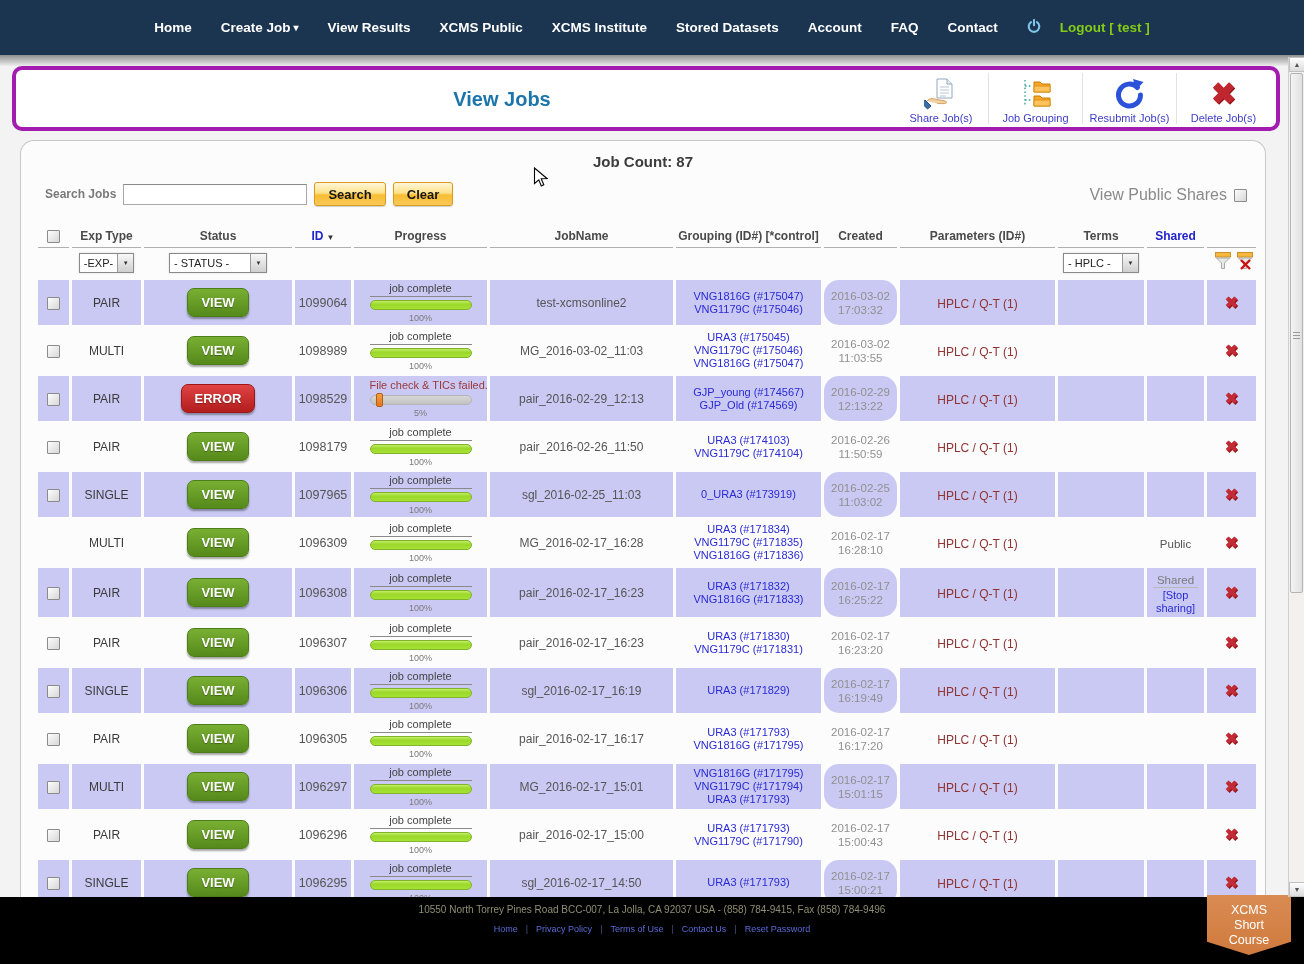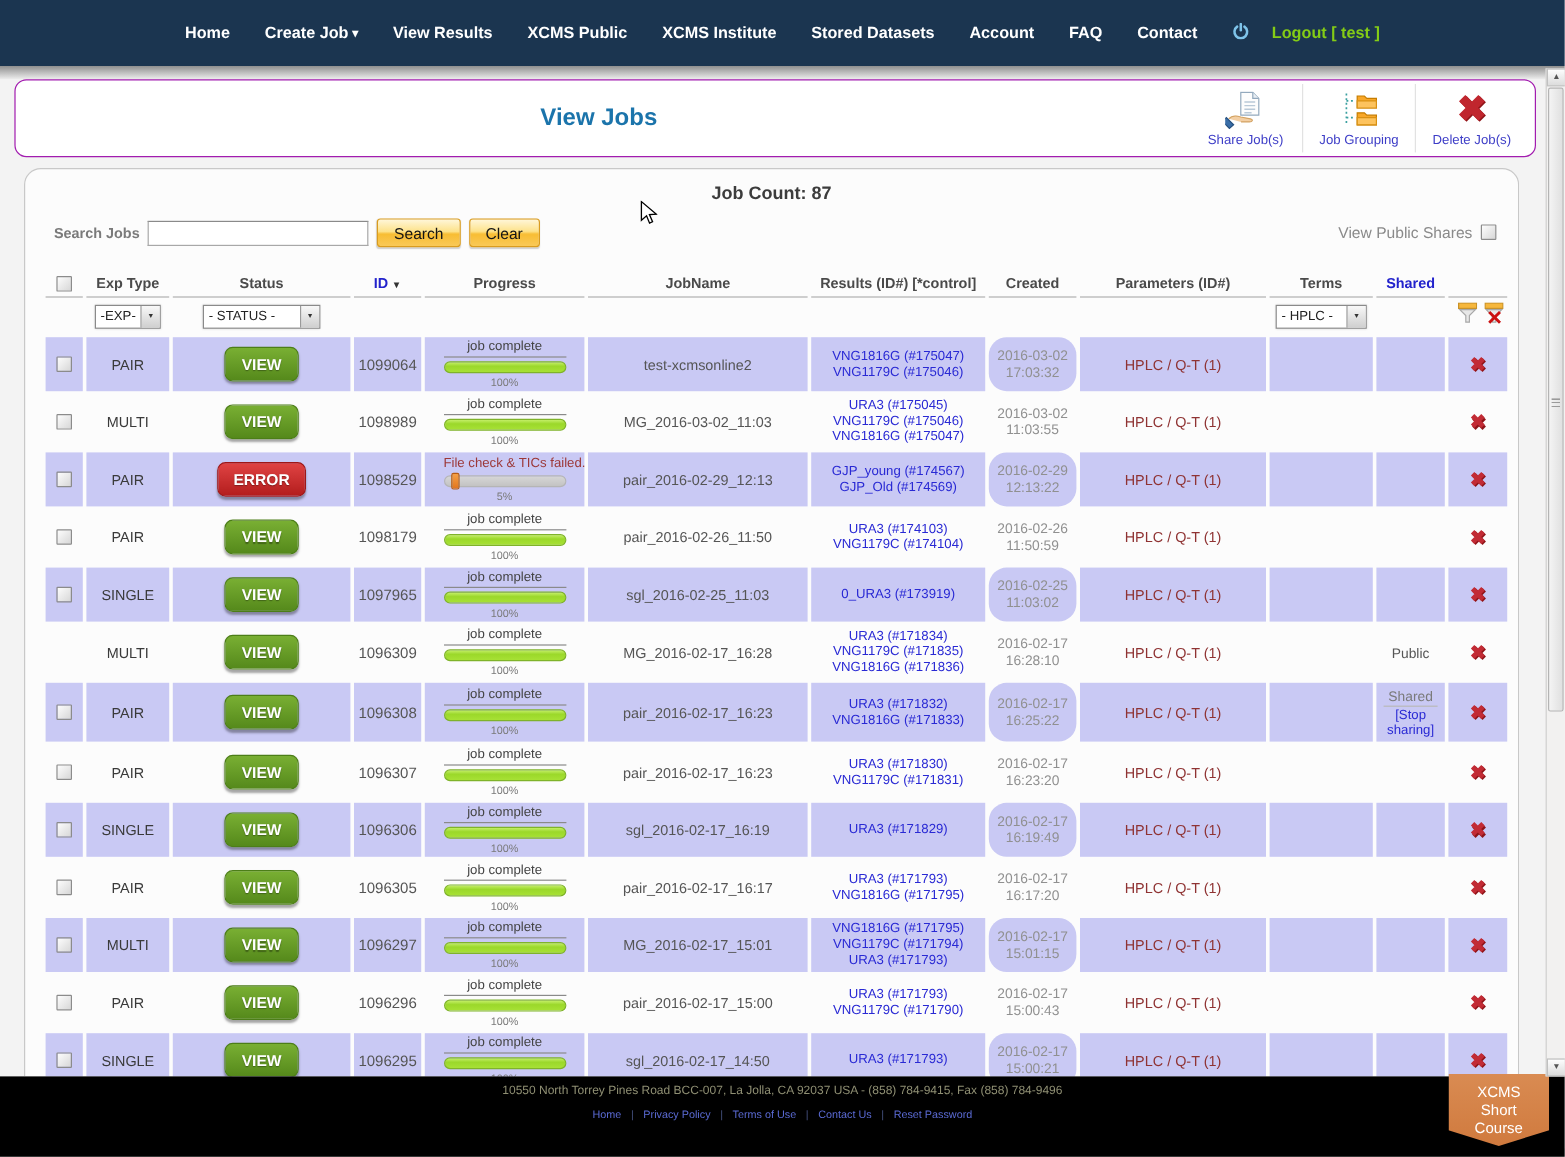--- a/index.html
+++ b/index.html
@@ -11,46 +11,46 @@
     background:#1b3550; z-index:30; display:flex; align-items:center; justify-content:center; }
   .nav-items { display:flex; align-items:center; gap:29px; }
   .nav-item { color:#fff; font-weight:bold; font-size:13.5px; cursor:pointer; white-space:nowrap; display:flex; align-items:center; gap:3px;}
   .nav-item .caret { font-size:10px; }
   .nav-logout { display:flex; align-items:center; gap:19px; color:#84cc16; font-weight:bold; font-size:13.5px; cursor:pointer; }
   .top-shade { position:absolute; top:55px; left:0; width:100%; height:11px;
     background:linear-gradient(#8f8f8f,#ededed); z-index:1; }
 
   
   .hpanel { position:absolute; left:12px; top:66px; width:1268px; height:65px;
-    background:#fff; border:1px solid #a21caf; border-radius:10px; z-index:10; }
+    background:#fff; border:4px solid #a21caf; border-radius:10px; z-index:10; }
   .page-title { position:absolute; left:486px; top:50%; transform:translate(-50%,-50%);
     font-size:20px; font-weight:bold; color:#1b74ab; white-space:nowrap; }
   .toolbar { position:absolute; right:6px; top:3px; bottom:3px; display:flex; }
   .tool { width:94px; display:flex; flex-direction:column; align-items:center; justify-content:flex-start; padding-top:4px; cursor:pointer; }
   .tool + .tool { border-left:1px solid #e2e2e2; }
   .tool .ticon { height:36px; display:flex; align-items:center; justify-content:center; }
   .tool .tlabel { font-size:11px; color:#3d3dc7; margin-top:1px; white-space:nowrap; }
   .del-glyph { font-size:30px; line-height:30px; color:#c0262e; font-weight:bold;
     text-shadow:1px 1px 0 #8e1418; }
 
   
   .cpanel { position:absolute; left:20px; top:140px; width:1246px; height:757px;
     background:#fcfcfc; border:1px solid #c8c8c8; border-bottom:none;
     border-radius:14px 14px 0 0; overflow:hidden; z-index:9; }
   .jobcount { text-align:center; margin-top:12px; font-size:15px; font-weight:bold; color:#3c3c3c; }
   .search-row { position:absolute; left:24px; top:41px; display:flex; align-items:center; }
   .search-label { font-size:12px; font-weight:bold; color:#7a7a7a; margin-right:7px; }
   .search-input { width:184px; height:21px; border:1px solid #a8a8a8; border-top-color:#8a8a8a;
     background:#fff; font-size:12px; padding:0 4px; }
-  .gold-btn { height:24px; padding:0 13px; margin-left:7px; font-weight:normal; font-size:13px; color:#151515;
+  .gold-btn { height:24px; padding:0 13px; margin-left:7px; font-weight:bold; font-size:13px; color:#151515;
     background:linear-gradient(#fff6d8 0%,#fde28a 45%,#f8bd33 55%,#f9c958 100%);
     border:1px solid #d99c1f; border-radius:3px; cursor:pointer;
     font-family:"Liberation Sans", sans-serif; box-shadow:0 1px 1px rgba(0,0,0,.18); }
   .public-shares { position:absolute; right:18px; top:45px; display:flex; align-items:center; gap:7px; }
-  .public-shares .ps-label { font-size:13px; color:#8a8a8a; }
+  .public-shares .ps-label { font-size:16px; color:#8a8a8a; }
 
   .checkbox { display:inline-block; width:13px; height:13px; border:1px solid #8b8b8b;
     background:linear-gradient(135deg,#fdfdfd,#d7d7d7); border-radius:1px; cursor:pointer; vertical-align:middle; }
 
   
   table.jobs { position:absolute; left:14px; top:82px; width:1221px;
     border-collapse:separate; border-spacing:3px; table-layout:fixed; }
   th { font-size:12px; font-weight:bold; color:#4a4a4a; text-align:center;
     padding:3px 0 4px; border-bottom:1px solid #b0b0b0; white-space:nowrap; }
   th.sortable { color:#2323cc; cursor:pointer; }
@@ -192,20 +192,29 @@
           <g>
             <path d="M15 18h6l2 2h8v8H15z" fill="#f9a728" stroke="#c67d00"></path>
             <path d="M15 22h16v6H15z" fill="#fdc35e" stroke="#d99113"></path>
           </g>
         </svg>
       </span>
       <span class="tlabel">Job Grouping</span>
     </div>
     <div class="tool">
       <span class="ticon">
+        <svg width="34" height="32" viewBox="0 0 34 32">
+          <path d="M24.5 9.5 A11 11 0 1 0 27.5 17" fill="none" stroke="#2b52d8" stroke-width="5" stroke-linecap="round"></path>
+          <path d="M20 1 l10.5 3-7.5 8z" fill="#2b52d8"></path>
+        </svg>
+      </span>
+      <span class="tlabel">Resubmit Job(s)</span>
+    </div>
+    <div class="tool">
+      <span class="ticon">
           <span class="del-glyph">✖</span>
         </span>
       <span class="tlabel">Delete Job(s)</span>
     </div>
   </div>
 </div>
 
 <div class="cpanel">
   <div class="jobcount">Job Count: 87</div>
 
@@ -237,21 +246,21 @@
         <col style="width:49px">
     </colgroup>
     <thead>
       <tr>
         <th><span class="checkbox"></span></th>
         <th>Exp Type</th>
         <th>Status</th>
         <th class="sortable"><span>ID</span><span class="sort-caret">▼</span></th>
         <th>Progress</th>
         <th>JobName</th>
-        <th>Results (ID#) [*control]</th>
+        <th>Grouping (ID#) [*control]</th>
         <th>Created</th>
         <th>Parameters (ID#)</th>
         <th>Terms</th>
         <th class="sortable">Shared</th>
         <th></th>
       </tr>
       <tr class="filters">
         <td></td>
         <td>
           <span class="wsel" style="min-width:54px">

